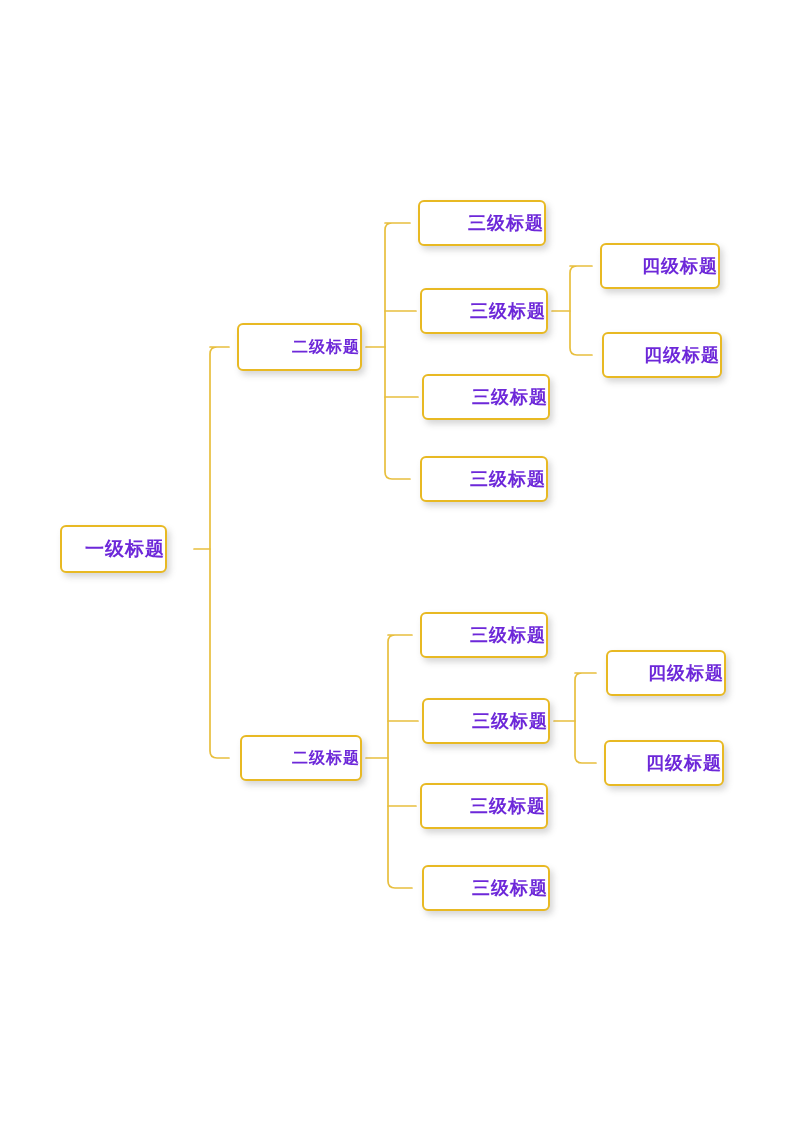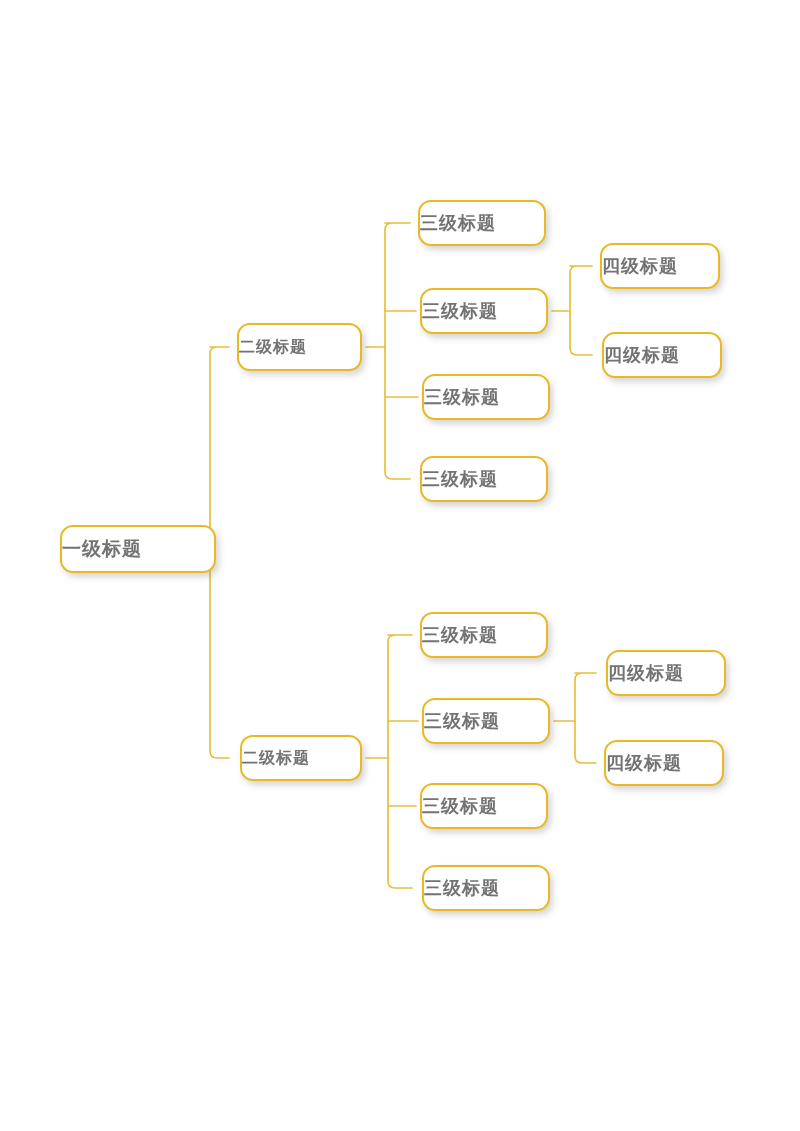--- a/index.html
+++ b/index.html
@@ -23,25 +23,25 @@
     top: 0;
     width: 800px;
     height: 1131px;
     pointer-events: none;
   }
   .node {
     position: absolute;
     box-sizing: border-box;
     background: #ffffff;
     border: 2.2px solid #e8b923;
-    border-radius: 13px;
+    border-radius: 6px;
     display: flex;
     align-items: center;
-    justify-content: flex-start;
-    color: #737373;
+    justify-content: flex-end;
+    color: #6d28d9;
     font-weight: 700;
     letter-spacing: 1px;
     text-align: center;
     box-shadow: 3px 4px 6px rgba(120,120,120,0.30);
     white-space: nowrap;
   }
   .node.lvl1 { font-size: 19px; }
   .node.lvl2 { font-size: 16px; }
   .node.lvl3 { font-size: 18px; }
   .node.lvl4 { font-size: 18px; }
@@ -61,21 +61,21 @@
       <path d="M 366 758 H 388" fill="none" stroke="#e8bf3e" stroke-width="1.7" stroke-linecap="round"></path>
       <path d="M 395 635 H 388 M 412 635 H 395 Q 388 635 388 642 V 881 Q 388 888 395 888 H 412" fill="none" stroke="#e8bf3e" stroke-width="1.7" stroke-linecap="round"></path>
       <path d="M 388 721 H 418" fill="none" stroke="#e8bf3e" stroke-width="1.7" stroke-linecap="round"></path>
       <path d="M 388 806 H 416" fill="none" stroke="#e8bf3e" stroke-width="1.7" stroke-linecap="round"></path>
       <path d="M 552 311 H 570" fill="none" stroke="#e8bf3e" stroke-width="1.7" stroke-linecap="round"></path>
       <path d="M 577 266 H 570 M 592 266 H 577 Q 570 266 570 273 V 348 Q 570 355 577 355 H 592" fill="none" stroke="#e8bf3e" stroke-width="1.7" stroke-linecap="round"></path>
       <path d="M 554 721 H 575" fill="none" stroke="#e8bf3e" stroke-width="1.7" stroke-linecap="round"></path>
       <path d="M 582 673 H 575 M 596 673 H 582 Q 575 673 575 680 V 756 Q 575 763 582 763 H 596" fill="none" stroke="#e8bf3e" stroke-width="1.7" stroke-linecap="round"></path>
     </svg>
 
-  <div class="node lvl1" style="left: 60px; top: 525px; width: 156px; height: 48px;">
+  <div class="node lvl1" style="left: 60px; top: 525px; width: 107px; height: 48px;">
     <span>一级标题</span>
   </div>
 
   <div class="node lvl2" style="left: 237px; top: 323px; width: 125px; height: 48px;">
     <span>二级标题</span>
   </div>
 
   <div class="node lvl3" style="left: 418px; top: 200px; width: 128px; height: 46px;">
     <span>三级标题</span>
   </div>

